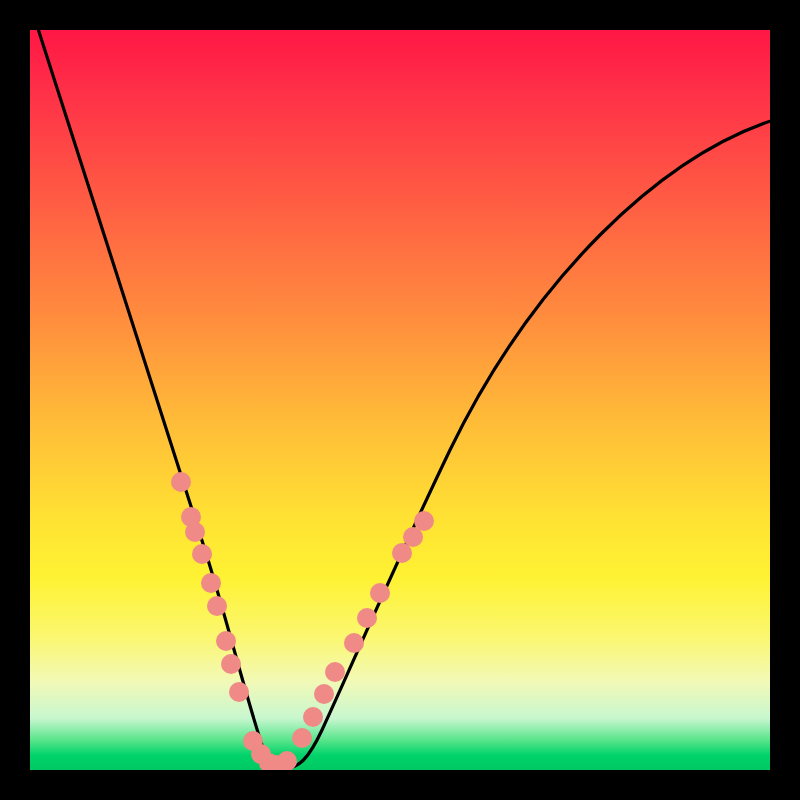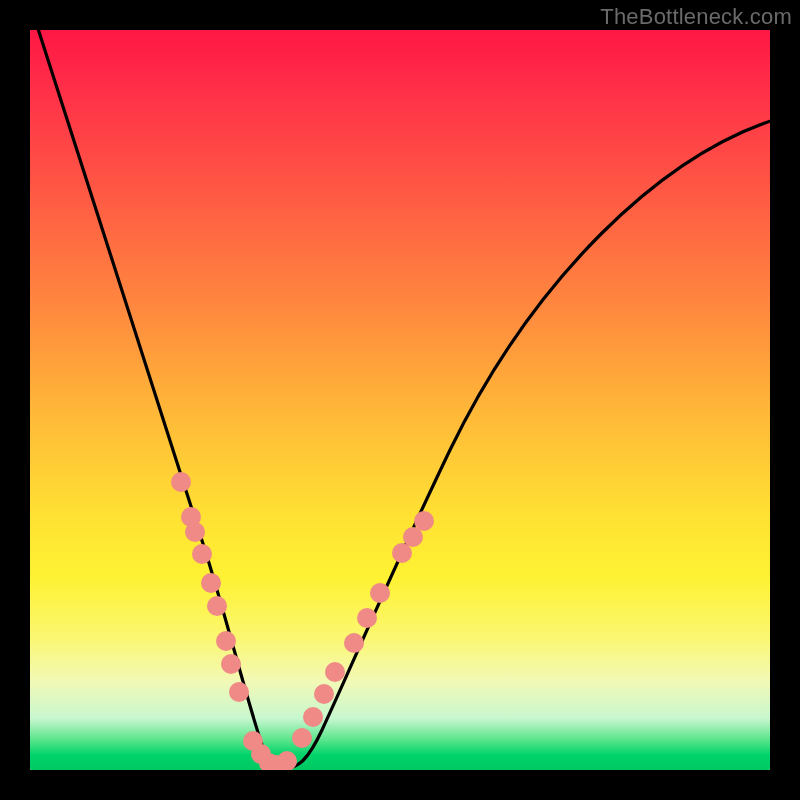--- a/index.html
+++ b/index.html
@@ -56,21 +56,20 @@
   }
   svg.curve {
     position: absolute;
     inset: 0;
   }
 </style>
 </head>
 <body>
 
 <div class="stage">
-  <div class="watermark">TheBottleneck.com</div>
 
   <div class="plot-area">
     <div class="gradient"></div>
 
     <svg class="curve" viewBox="0 0 740 740" preserveAspectRatio="none">
       <path d="M 2 -20
                C 60 160, 130 380, 175 520
                C 197 590, 214 660, 232 715
                C 238 732, 246 738, 256 738
                C 268 738, 278 730, 292 700

